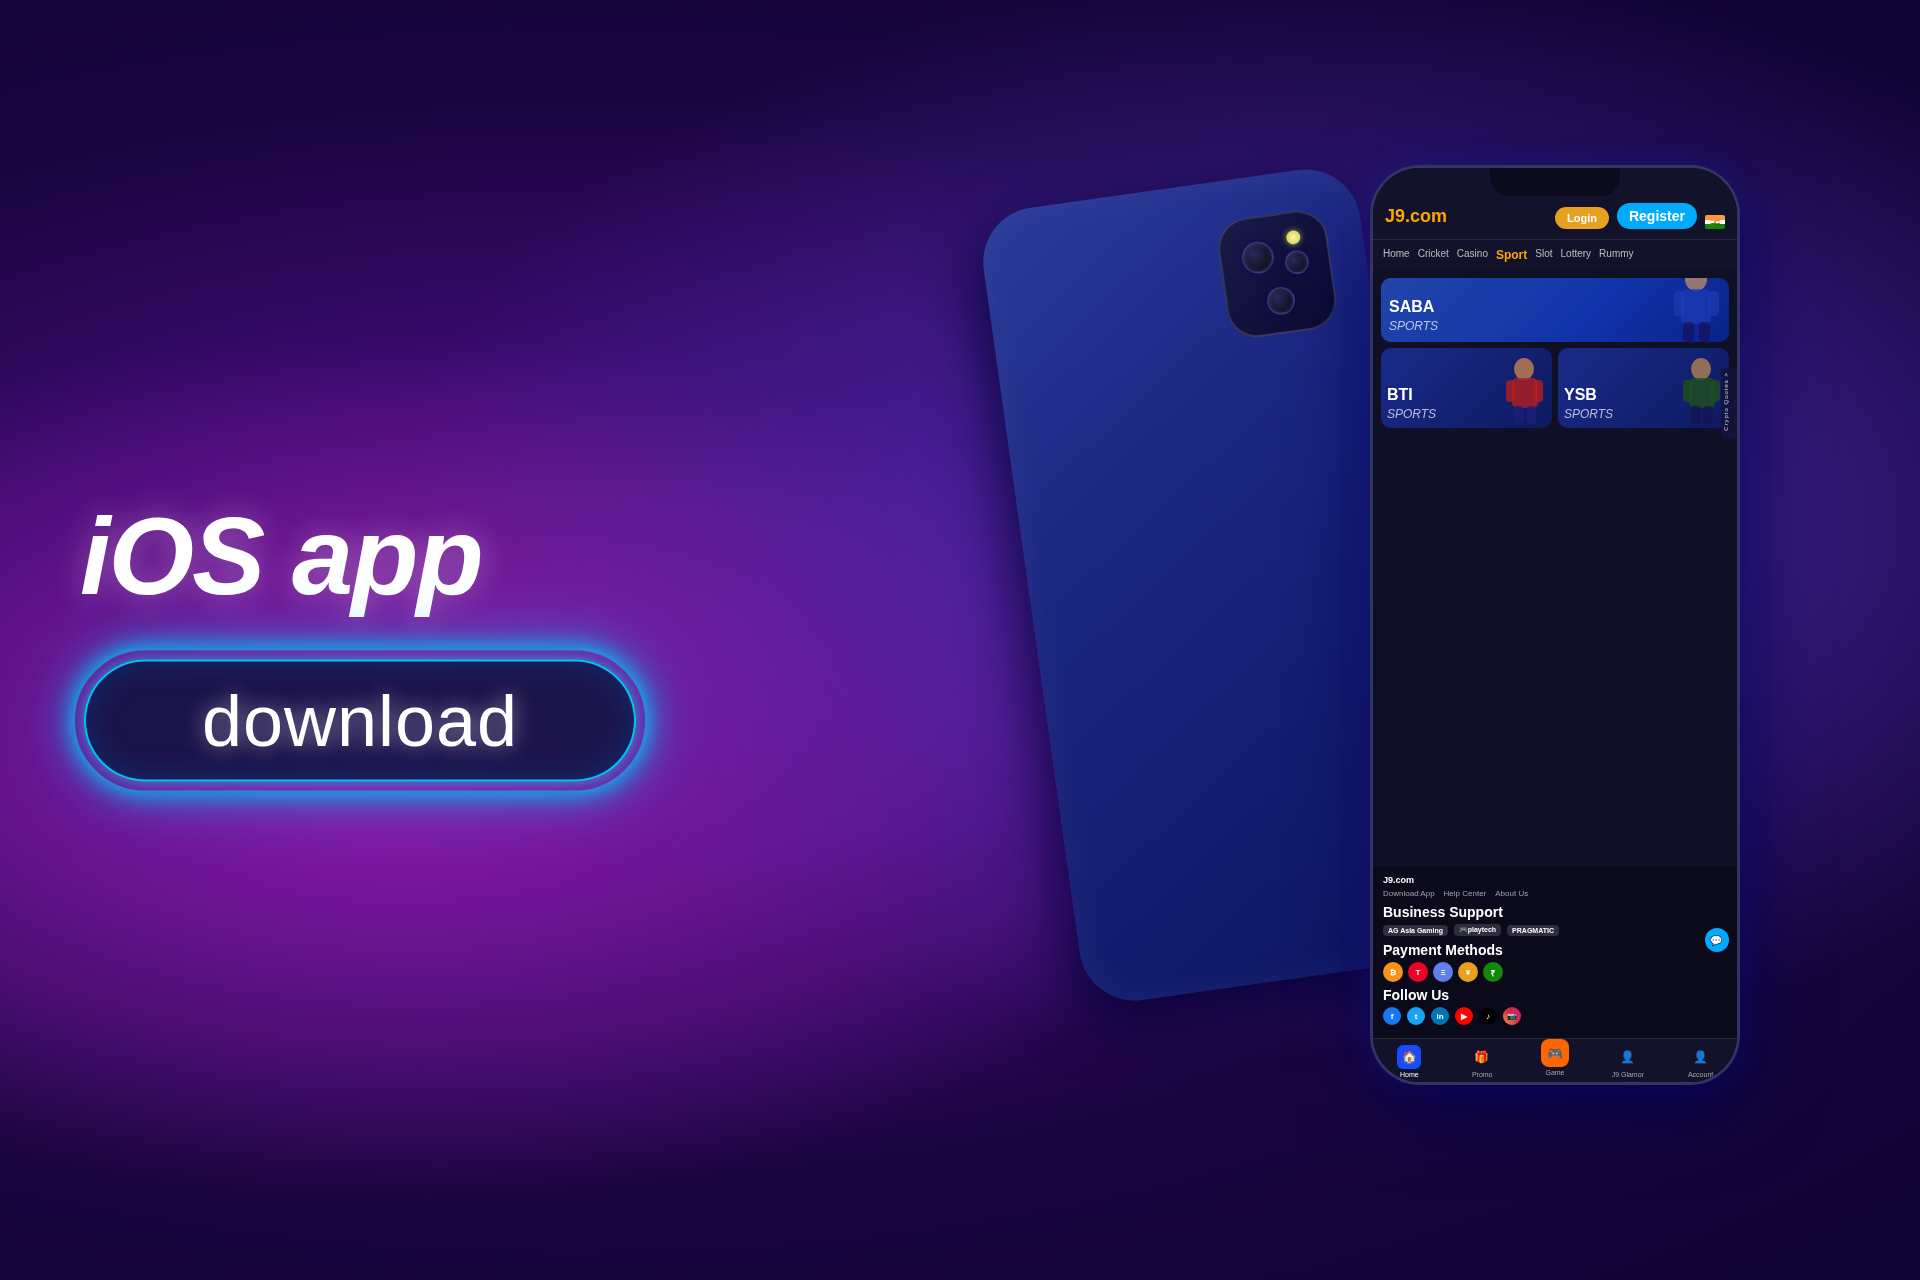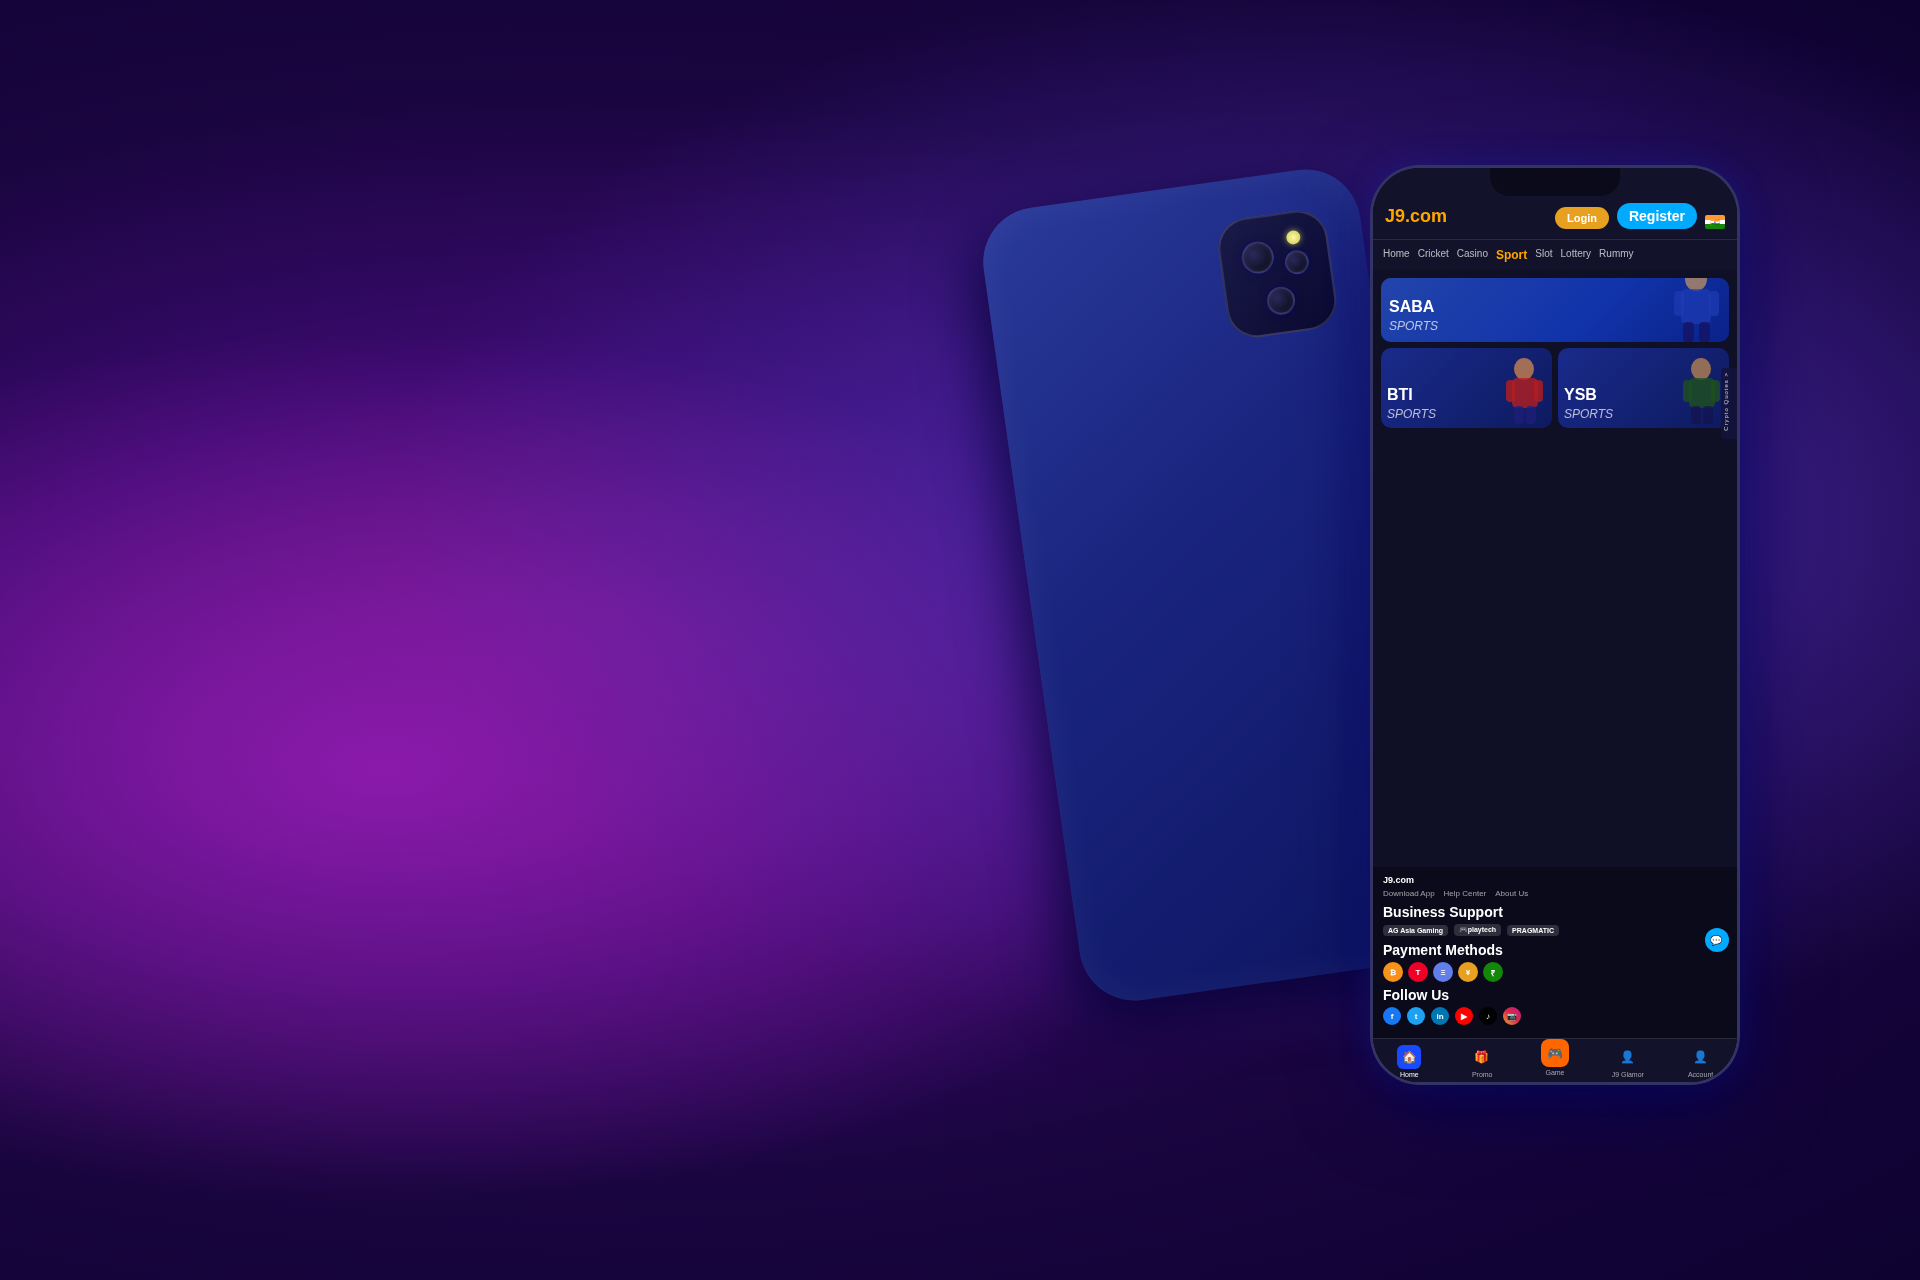--- a/index.html
+++ b/index.html
@@ -550,20 +550,29 @@
       overflow: hidden;
     }
 
   </style>
 </head>
 <body>
 
 <div class="bg-overlay"></div>
 
 <div class="left-content">
+  <div class="ios-app-title">
+    <span>iOS app</span>
+  </div>
+  <div class="download-btn-wrapper">
+    <div class="download-btn-glow"></div>
+    <div class="download-btn-inner">
+      <span class="download-label">download</span>
+    </div>
+  </div>
 </div>
 
 <div class="phones-container">
 
   <div class="phone-back">
     <div class="phone-back-camera">
       <div class="camera-lens-row">
         <div class="camera-lens"></div>
         <div style="display:flex;flex-direction:column;gap:6px;align-items:center;">
           <div class="camera-flash"></div>

